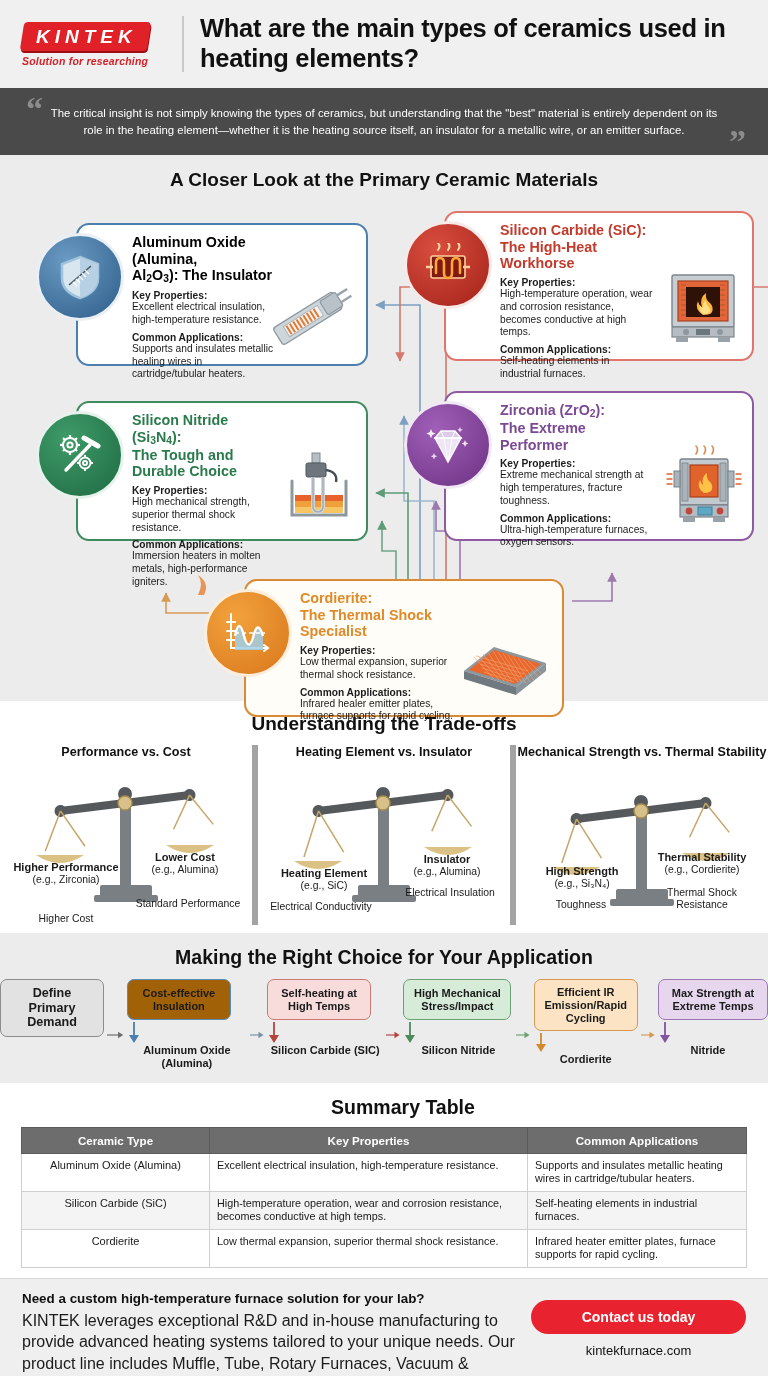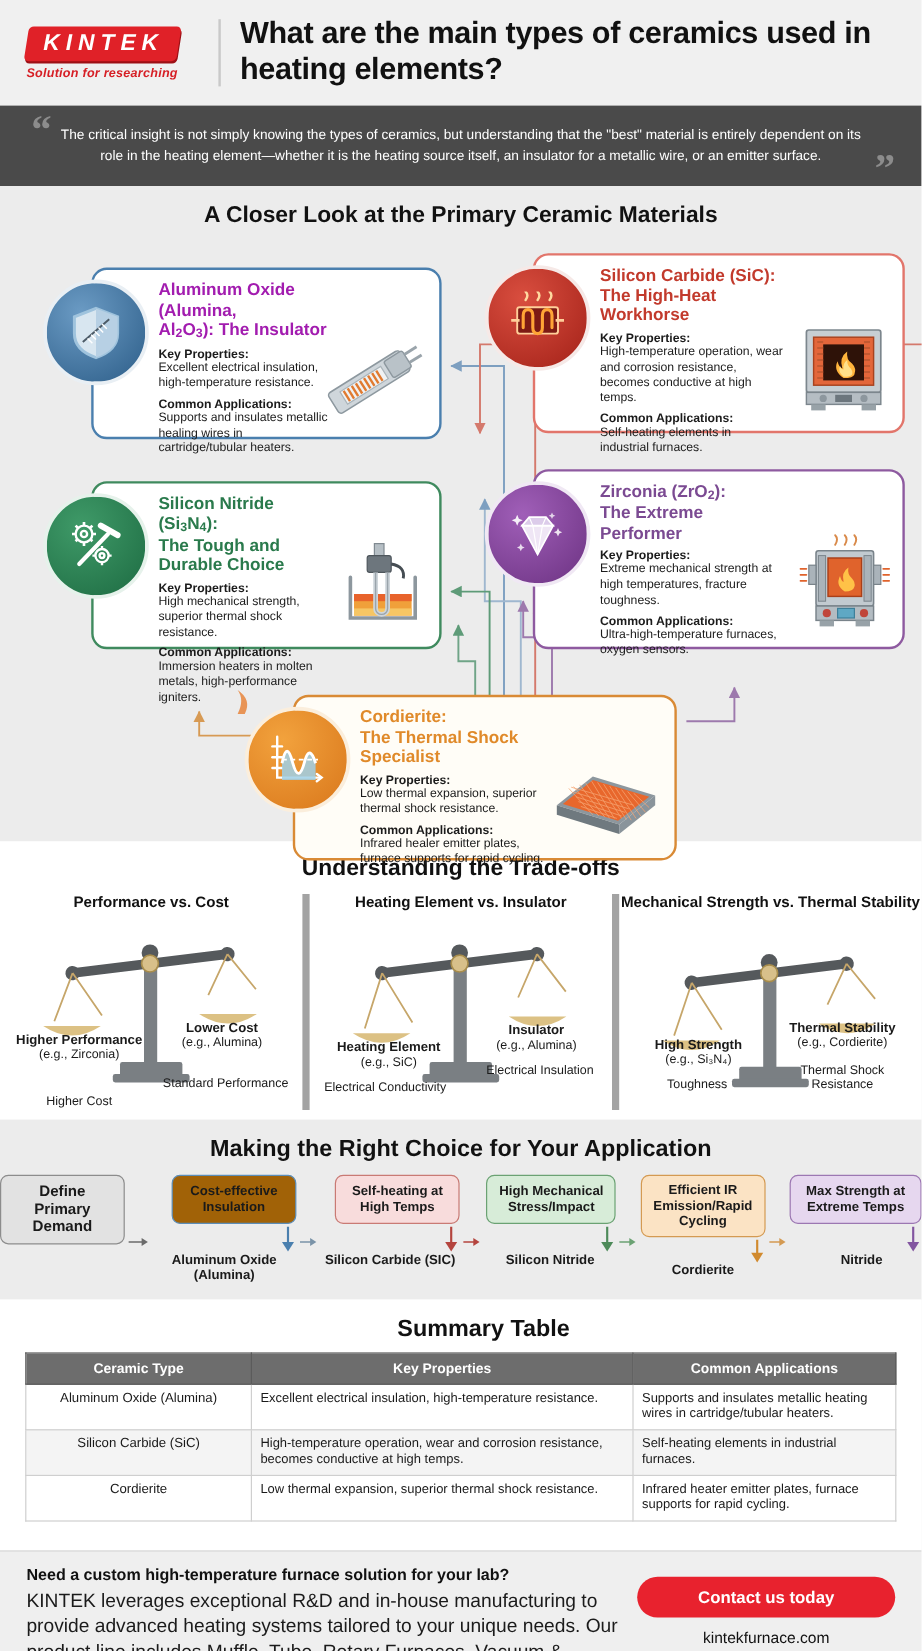--- a/index.html
+++ b/index.html
@@ -65,21 +65,21 @@
     position:absolute;left:-42px;top:8px;width:82px;height:82px;border-radius:50%;
     display:flex;align-items:center;justify-content:center;
   }
   .card h3{margin:0 0 4px 0;font-size:14.3px;line-height:1.17;font-weight:bold;}
   .card .lbl{font-size:10.2px;font-weight:bold;color:#1b1b1b;margin-top:5px;}
   .card .txt{font-size:10.2px;line-height:1.25;color:#1b1b1b;}
   .card .body{width:63%;}
   .card .art{position:absolute;right:10px;bottom:12px;}
 
   .c-alumina{left:60px;top:22px;width:292px;height:143px;border:2px solid #4a7fae;}
-  .c-alumina h3{color:#a21caf;}
+  .c-alumina h3{color:#000000;}
   .c-sic{left:428px;top:10px;width:310px;height:150px;border:2px solid #e2756b;}
   .c-sic h3{color:#c23a2c;}
   .c-sin{left:60px;top:200px;width:292px;height:140px;border:2px solid #3f8a5e;}
   .c-sin h3{color:#2a7a4c;}
   .c-zro{left:428px;top:190px;width:310px;height:150px;border:2px solid #8e5aa0;}
   .c-zro h3{color:#7b4a92;}
   .c-cord{left:228px;top:378px;width:320px;height:138px;border:2px solid #d98a35;}
   .c-cord h3{color:#e08a2a;}
 
   
@@ -88,32 +88,32 @@
   .scale{flex:1;position:relative;}
   .scale + .scale{border-left:6px solid #a3a3a3;}
   .scale h4{margin:0;text-align:center;font-size:12.6px;font-weight:bold;line-height:1.2;color:#111;}
   .scale .svgwrap{position:absolute;left:0;right:0;top:22px;display:flex;justify-content:center;}
   .lab{position:absolute;text-align:center;font-size:10.4px;line-height:1.2;}
   .lab b{font-size:11px;}
 
   
   .sec-flow{background:#ececec;padding:9px 0 12px;height:150px;box-sizing:border-box;}
   .flowrow{display:flex;align-items:flex-start;justify-content:center;gap:0;margin-top:6px;}
-  .fnode{position:relative;display:flex;flex-direction:column;align-items:flex-end;}
+  .fnode{position:relative;display:flex;flex-direction:column;align-items:flex-start;}
   .fbox{
     border-radius:7px;border:1.4px solid #999;padding:6px 7px;box-sizing:border-box;
     font-size:11px;font-weight:bold;text-align:center;line-height:1.16;
     display:flex;align-items:center;justify-content:center;min-height:41px;
   }
   .fout{font-size:11px;font-weight:bold;text-align:center;line-height:1.15;margin-top:17px;}
   .farrow{align-self:center;margin:0 3px;}
 
   
   .sec-table{background:#fff;padding:9px 0 10px;}
-  table{border-collapse:collapse;width:726px;margin:8px auto 14px;table-layout:fixed;}
+  table{border-collapse:collapse;width:726px;margin:8px auto 0;table-layout:fixed;}
   th{background:#6d6d6d;color:#fff;font-size:11.6px;font-weight:bold;padding:6px 6px;border:1px solid #5b5b5b;text-align:center;}
   td{font-size:10.8px;line-height:1.25;padding:5px 7px;border:1px solid #cfcfcf;vertical-align:top;color:#1a1a1a;}
   td.ctype{text-align:center;font-size:11px;}
   tr.alt td{background:#f4f4f4;}
 
   
   .sec-foot{background:#efefef;border-top:1px solid #d8d8d8;padding:12px 22px 10px;display:flex;height:106px;box-sizing:border-box;}
   .foot-l{flex:1;padding-right:14px;}
   .foot-l h4{margin:0 0 4px;font-size:13.4px;font-weight:bold;color:#111;}
   .foot-l p{margin:0;font-size:16px;line-height:1.34;color:#1b1b1b;}

